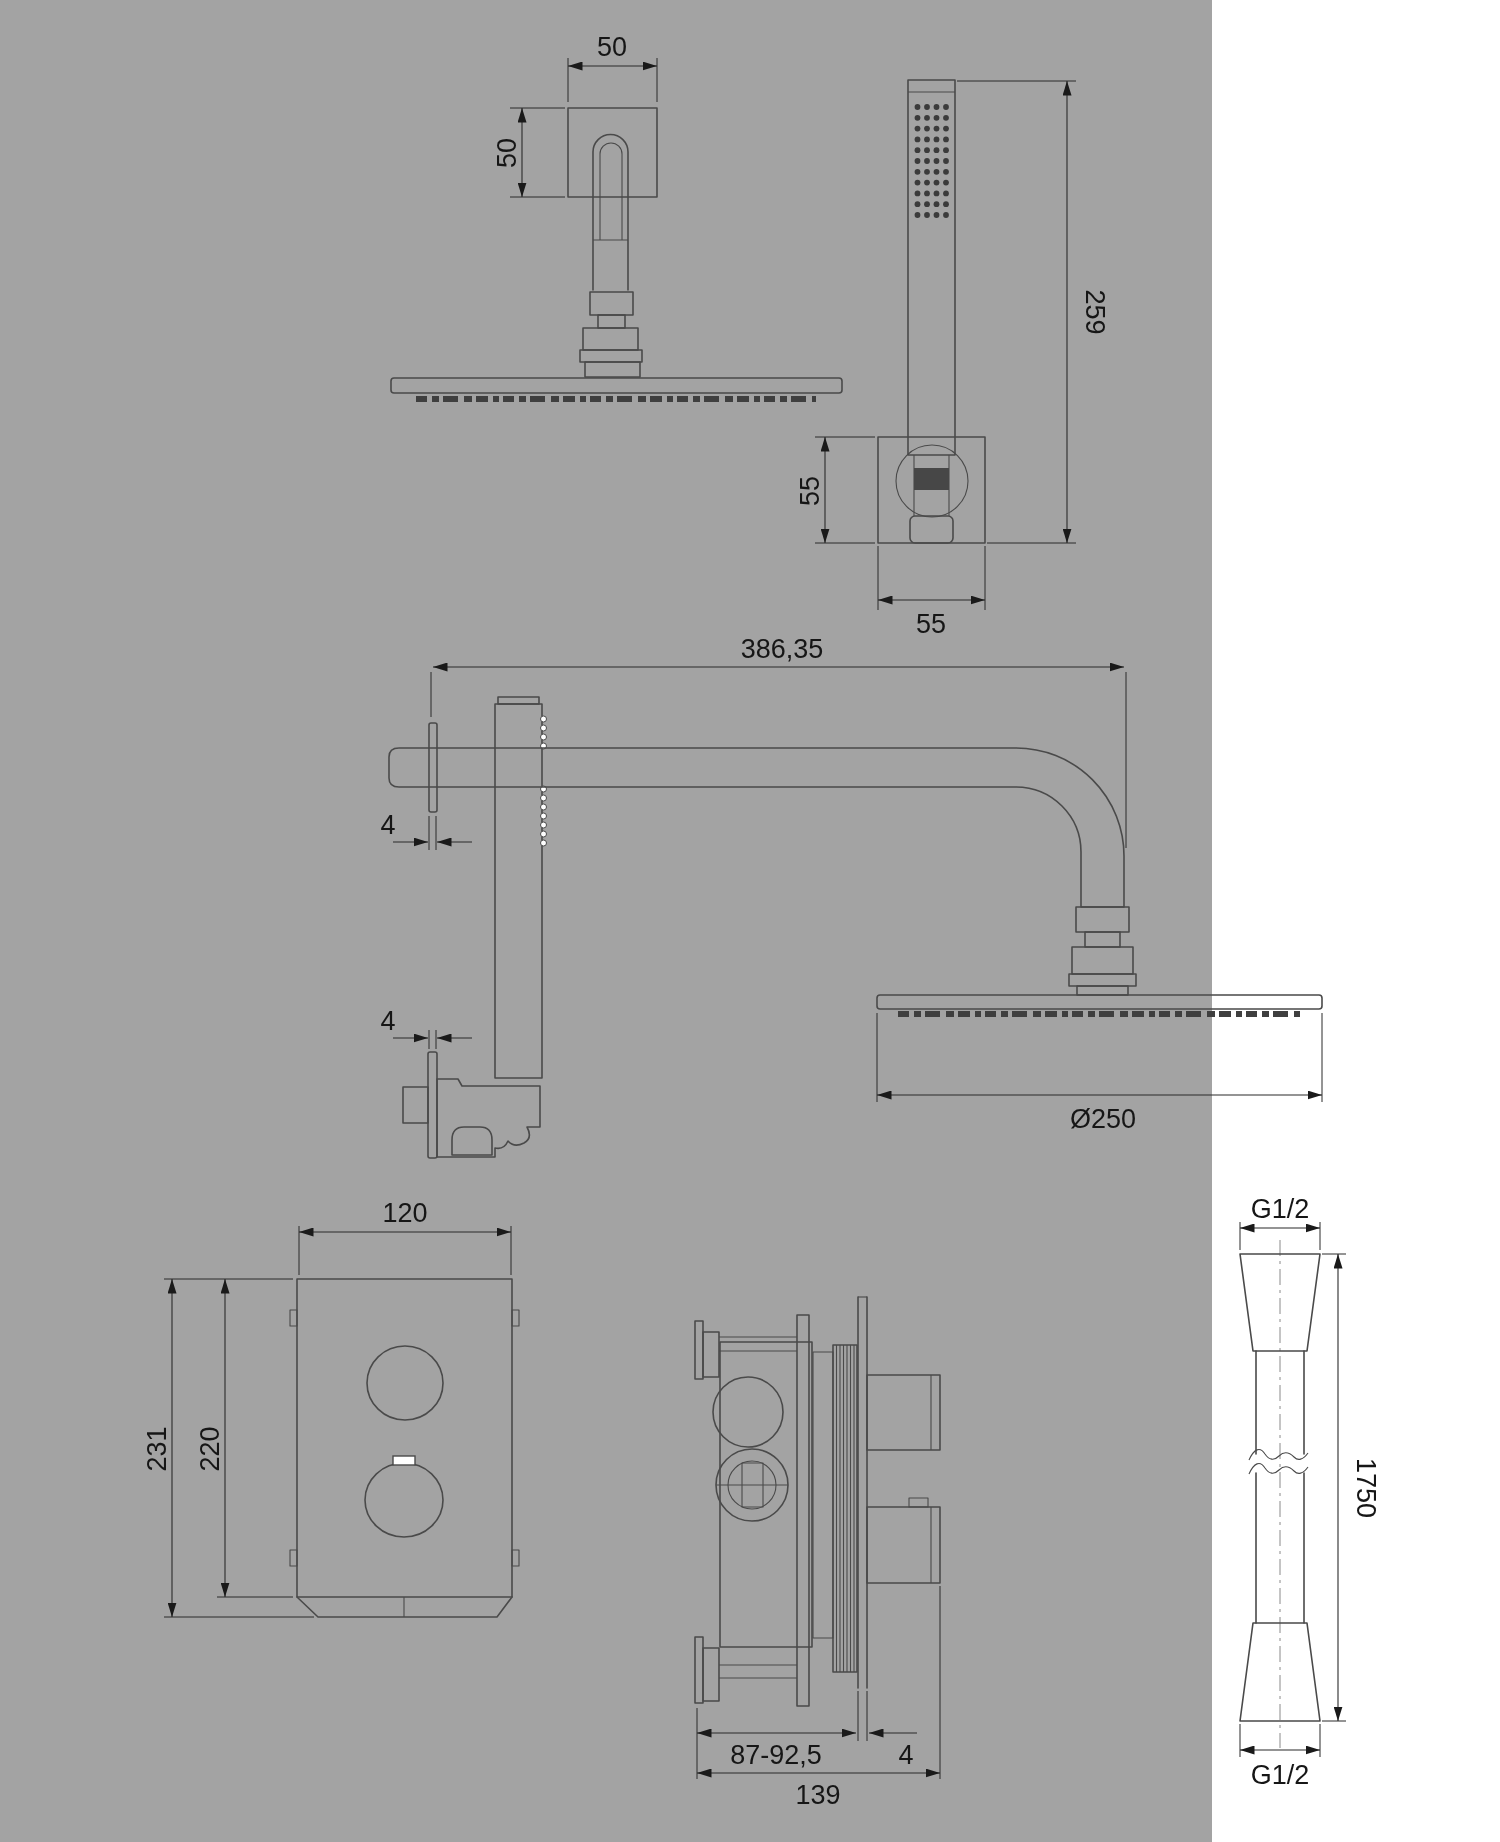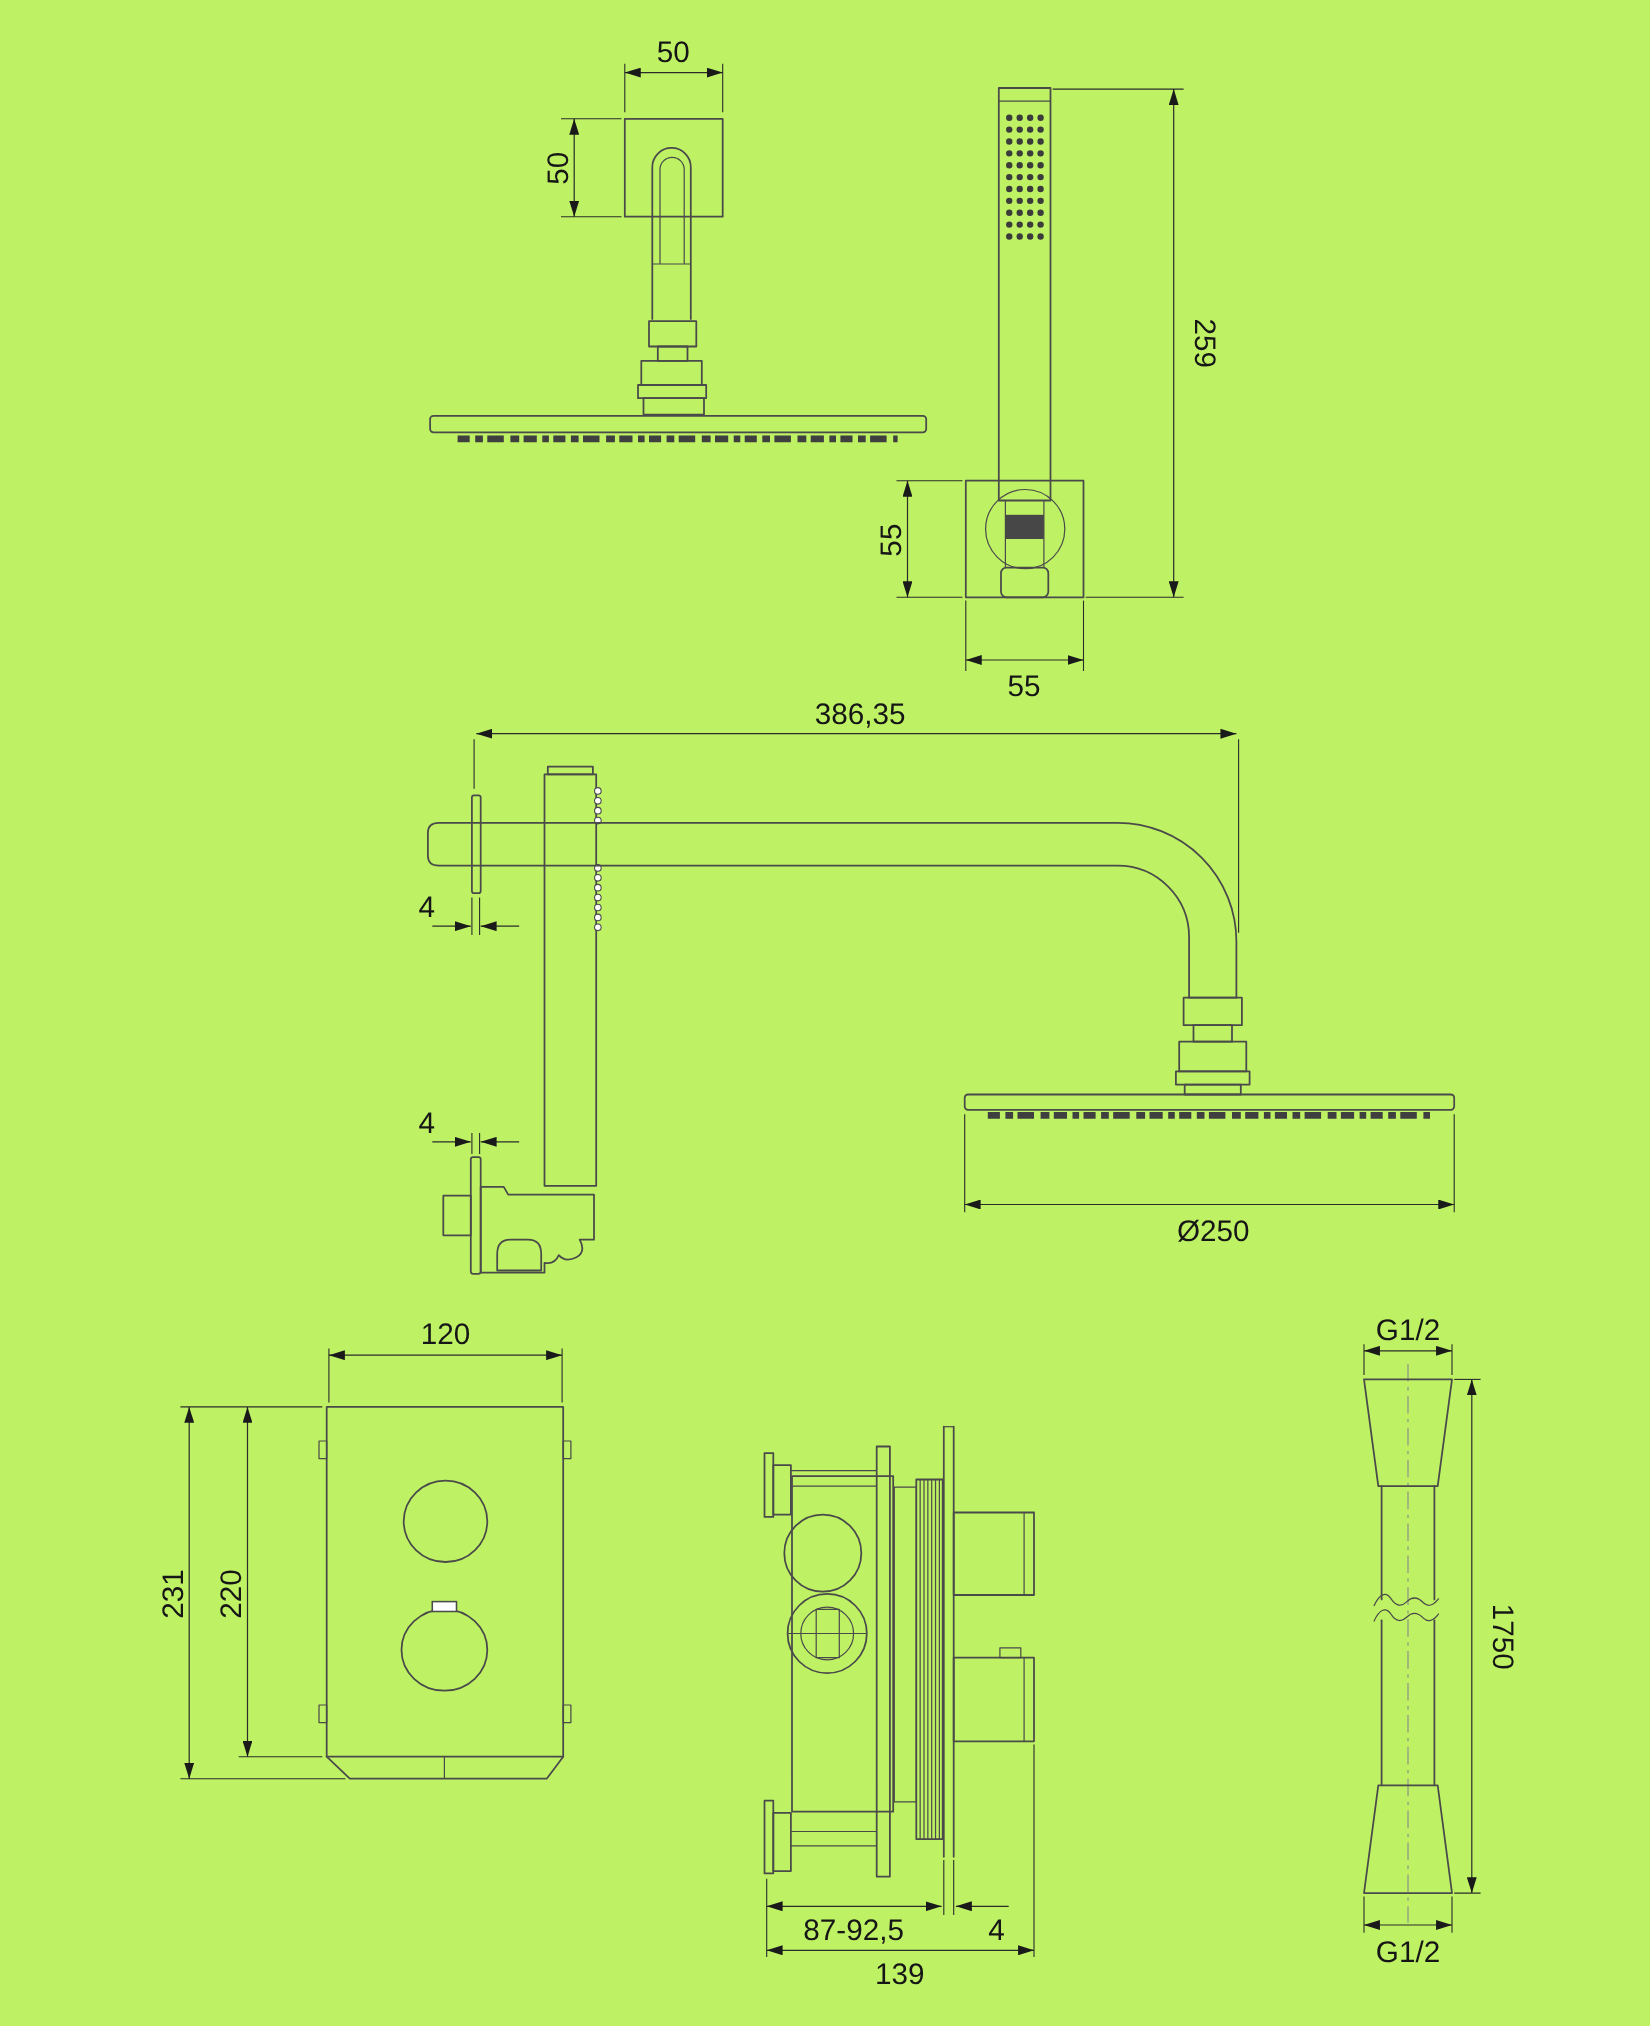--- a/index.html
+++ b/index.html
@@ -1,16 +1,16 @@
 <!DOCTYPE html>
 <html><head>
 <meta charset="utf-8">
 <style>
   html,body{margin:0;padding:0;background:#ffffff;}
-  .stage{width:1500px;height:1842px;position:relative;background:#bef264;}
+  .stage{width:1212px;height:1842px;position:relative;background:#a3a3a3;}
   .geo{fill:none;stroke:#4a4a4a;stroke-width:1.6;stroke-linejoin:round;stroke-linecap:round;}
   .geo2{fill:none;stroke:#4a4a4a;stroke-width:1.1;stroke-linejoin:round;}
   .dark{fill:#474747;stroke:none;}
   .dot{fill:#3b3b3b;stroke:none;}
   .hdot{fill:#ffffff;stroke:#4a4a4a;stroke-width:1;}
   .noz{fill:none;stroke:#3f3f3f;stroke-width:6;stroke-dasharray:11 5 7 4 15 6 8 4 12 5 6 4;}
   .ext{fill:none;stroke:#2b2b2b;stroke-width:1;}
   .dim{fill:none;stroke:#2b2b2b;stroke-width:1.1;marker-start:url(#arw);marker-end:url(#arw);}
   .dime{fill:none;stroke:#2b2b2b;stroke-width:1.1;marker-end:url(#arw);}
   .cl{fill:none;stroke:#8a8a8a;stroke-width:1;stroke-dasharray:16 5 3 5;}

